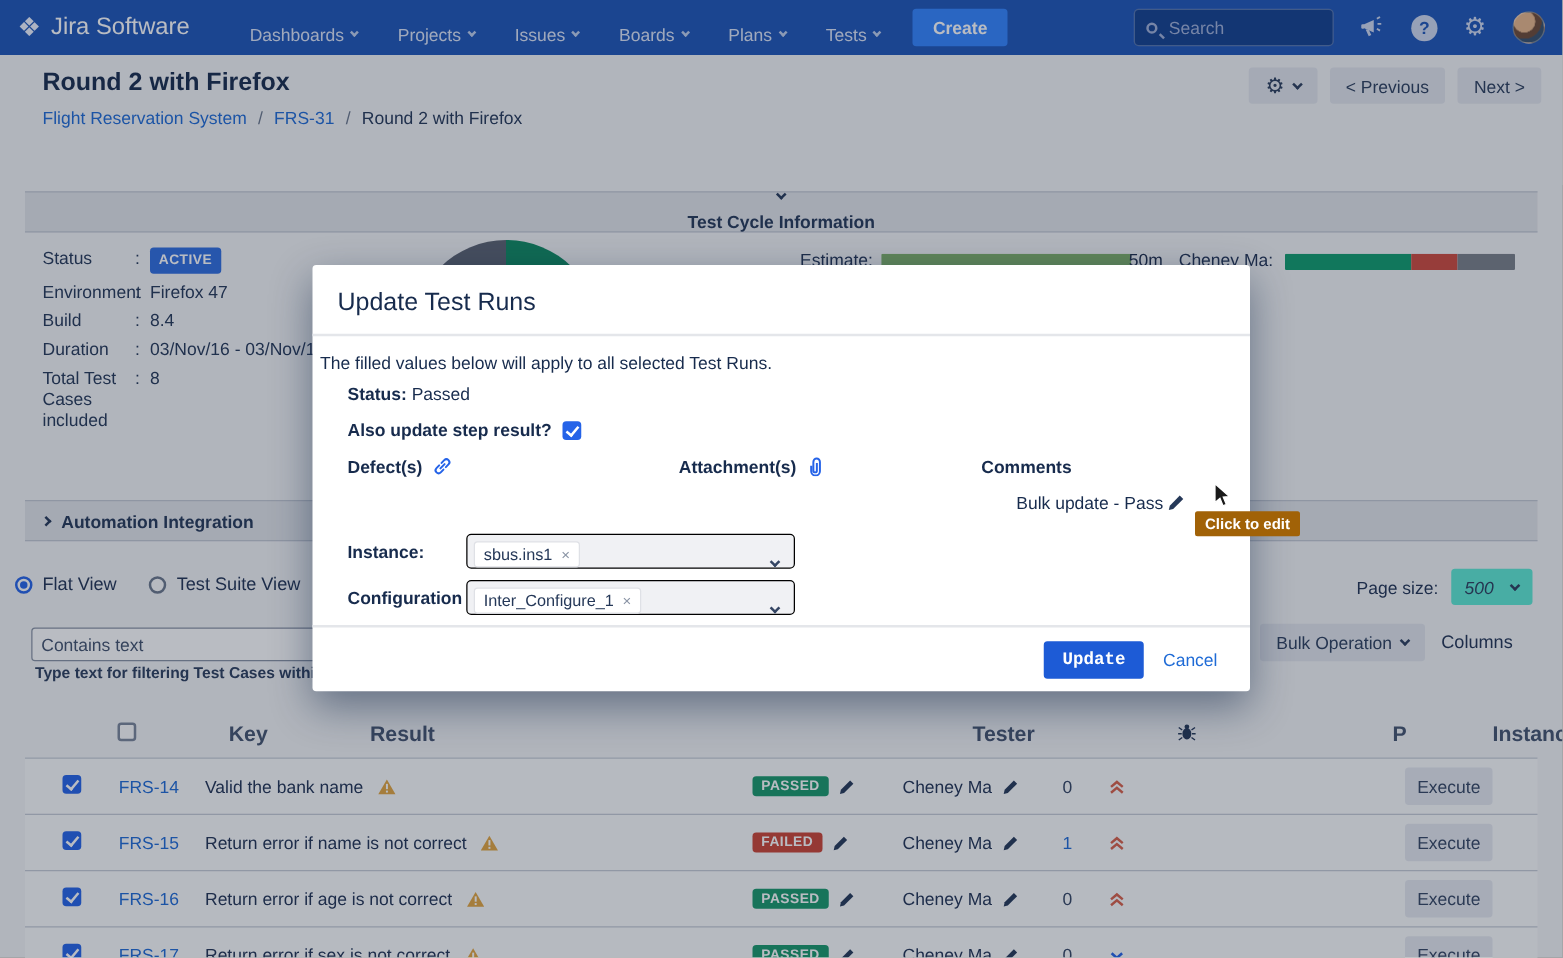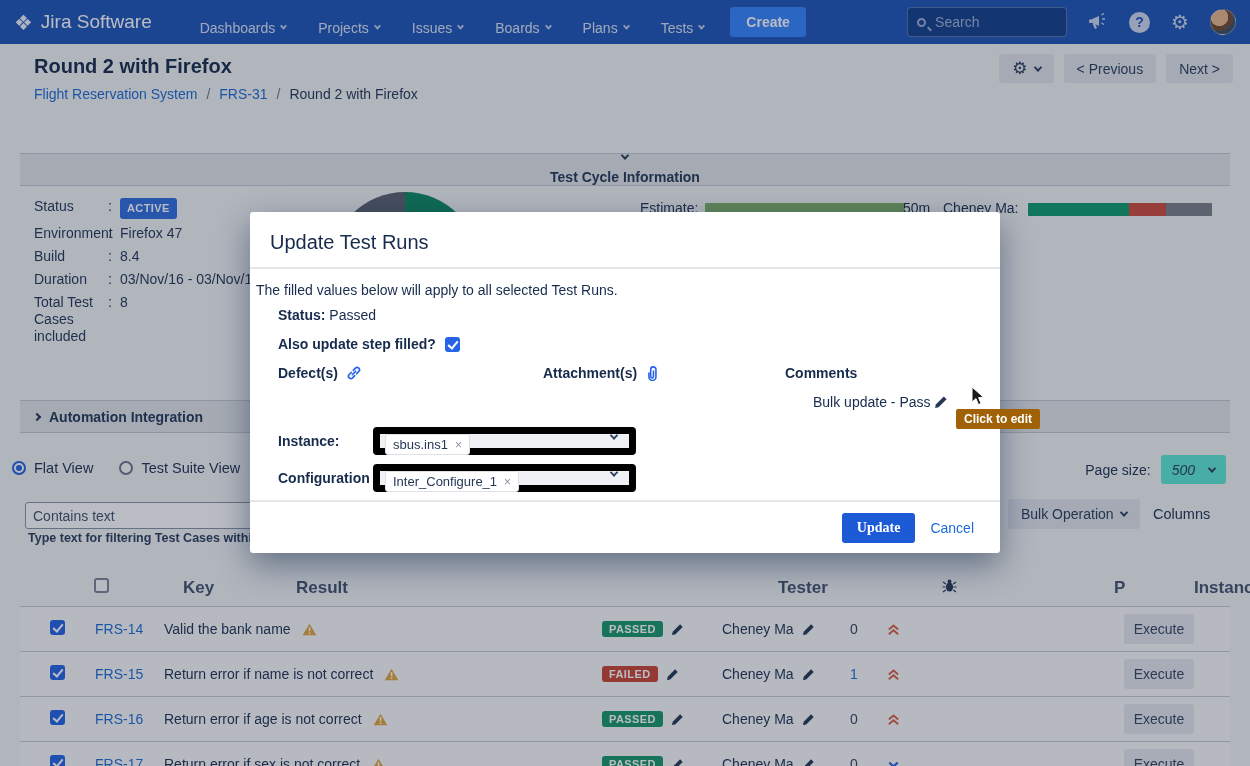--- a/index.html
+++ b/index.html
@@ -129,30 +129,30 @@
   .m-intro{margin:1px 0 0;}
   .m-ind{margin-left:22px;}
   .m-status{margin-top:9px;}
   .m-step{margin-top:13px;display:flex;align-items:center;gap:9px;font-weight:700;}
   .m-cols{margin-top:13px;display:grid;grid-template-columns:265px 242px auto;}
   .m-collabel{font-weight:700;display:flex;align-items:center;gap:8px;}
   .m-comment{margin-top:13px;display:flex;align-items:center;gap:3px;}
   .m-field{margin-top:17px;display:grid;grid-template-columns:95px 263px;align-items:center;}
   .m-field.cfg{margin-top:9px;}
   .m-flabel{font-weight:700;}
-  .m-select{background:#f0f1f4;border:7px solid #000000;border-radius:4px;height:28px;display:flex;
-    align-items:flex-start;padding:0 10px 0 5px;cursor:pointer;position:relative;}
+  .m-select{background:#f0f1f4;border:1px solid #000000;border-radius:4px;height:28px;display:flex;
+    align-items:flex-end;padding:12px 10px 0 5px;cursor:pointer;position:relative;}
   .m-select .chev{position:absolute;right:12px;border-color:#344563;}
   .chip{background:#fff;border:1px solid #dfe1e6;border-radius:3px;font-size:13px;color:#253858;
     padding:2px 7px;display:inline-flex;align-items:center;gap:7px;}
   .chip .x{color:#8993a4;font-size:12px;cursor:pointer;line-height:1;}
   .m-foot{position:absolute;left:0;right:0;bottom:0;height:53px;border-top:2px solid #e4e6ea;
     display:flex;align-items:center;justify-content:flex-end;gap:15px;padding:0 26px;}
   .update-btn{background:#1d5bd6;color:#fff;border:none;border-radius:3px;height:30px;padding:0 15px;
-    font-weight:700;font-size:14px;font-family:Liberation Serif, serif;cursor:pointer;}
+    font-weight:700;font-size:14px;font-family:Liberation Mono, monospace;cursor:pointer;}
   .cancel-link{color:#1f6bd6;cursor:pointer;}
 
   .tooltip{position:absolute;left:944px;top:409px;z-index:30;background:#a16207;color:#fff;
     font-size:12px;font-weight:600;padding:3px 8px;border-radius:2px;margin-left:12px;}
   .cursor{position:absolute;left:971px;top:386px;z-index:40;}
 </style>
 </head>
 <body>
 
 <div class="screen">
@@ -484,21 +484,21 @@
 
   <div class="modal">
     <div class="m-head">Update Test Runs</div>
     <div class="m-body">
       <div class="m-intro">The filled values below will apply to all selected Test Runs.</div>
       <div class="m-ind m-status">
         <b>Status:</b>
         <span> </span><span>Passed</span>
       </div>
       <div class="m-ind m-step">
-        <span>Also update step filled?</span>
+        <span>Also update step result?</span>
         <span class="cb checked"></span>
       </div>
       <div class="m-ind m-cols">
         <span class="m-collabel">
           <span>Defect(s)</span>
           <svg width="16" height="16" viewBox="0 0 24 24">
               <path fill="none" stroke="#2563e8" stroke-width="2.4" stroke-linecap="round" d="M9.5 14.5 L14.5 9.5 M8 11 l-3.2 3.2 a3.6 3.6 0 0 0 5.1 5.1 L13.1 16 M16 13 l3.2-3.2 a3.6 3.6 0 0 0 -5.1-5.1 L10.9 8"></path>
             </svg>
         </span>
         <span class="m-collabel">

